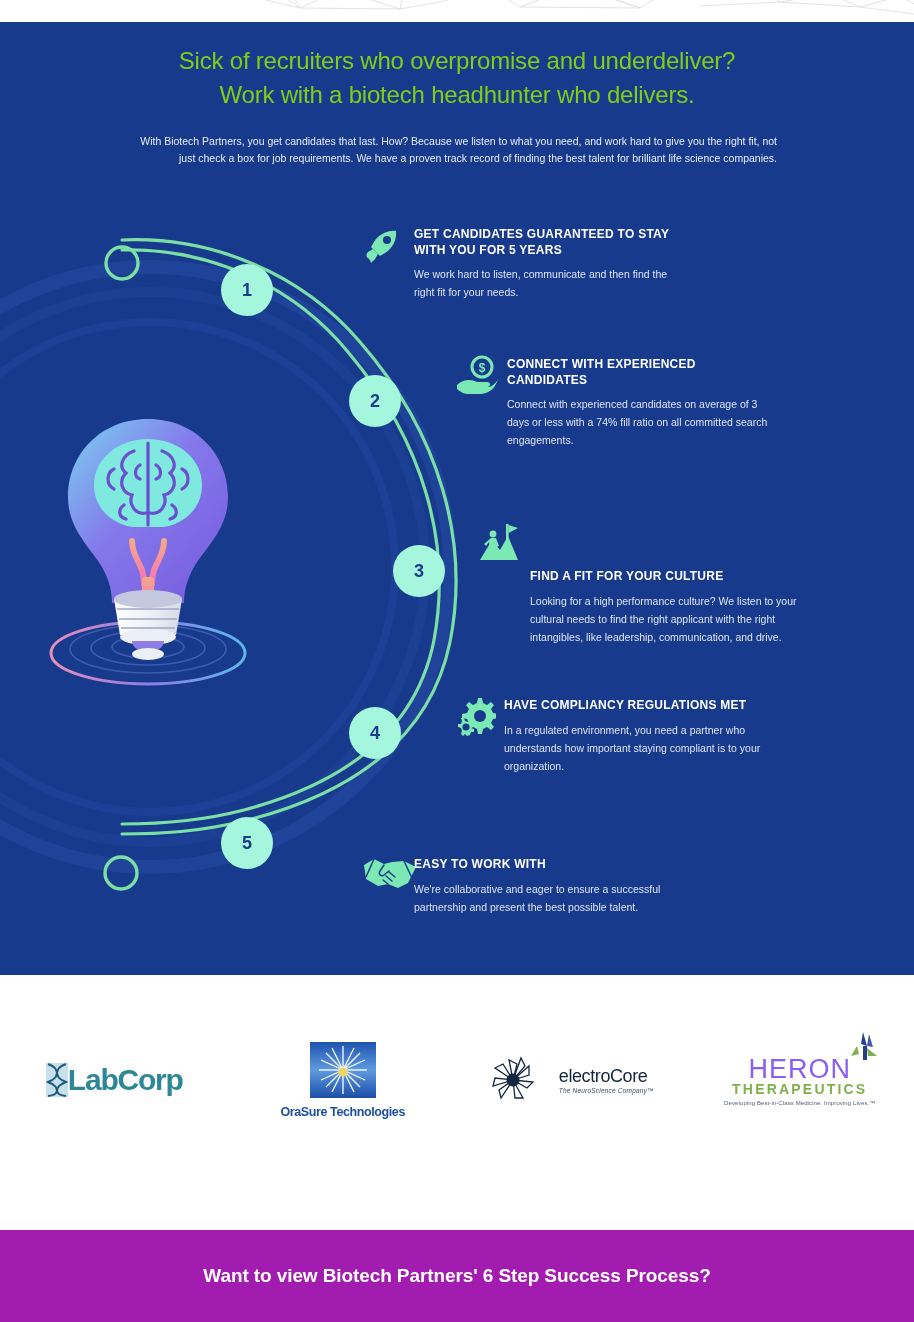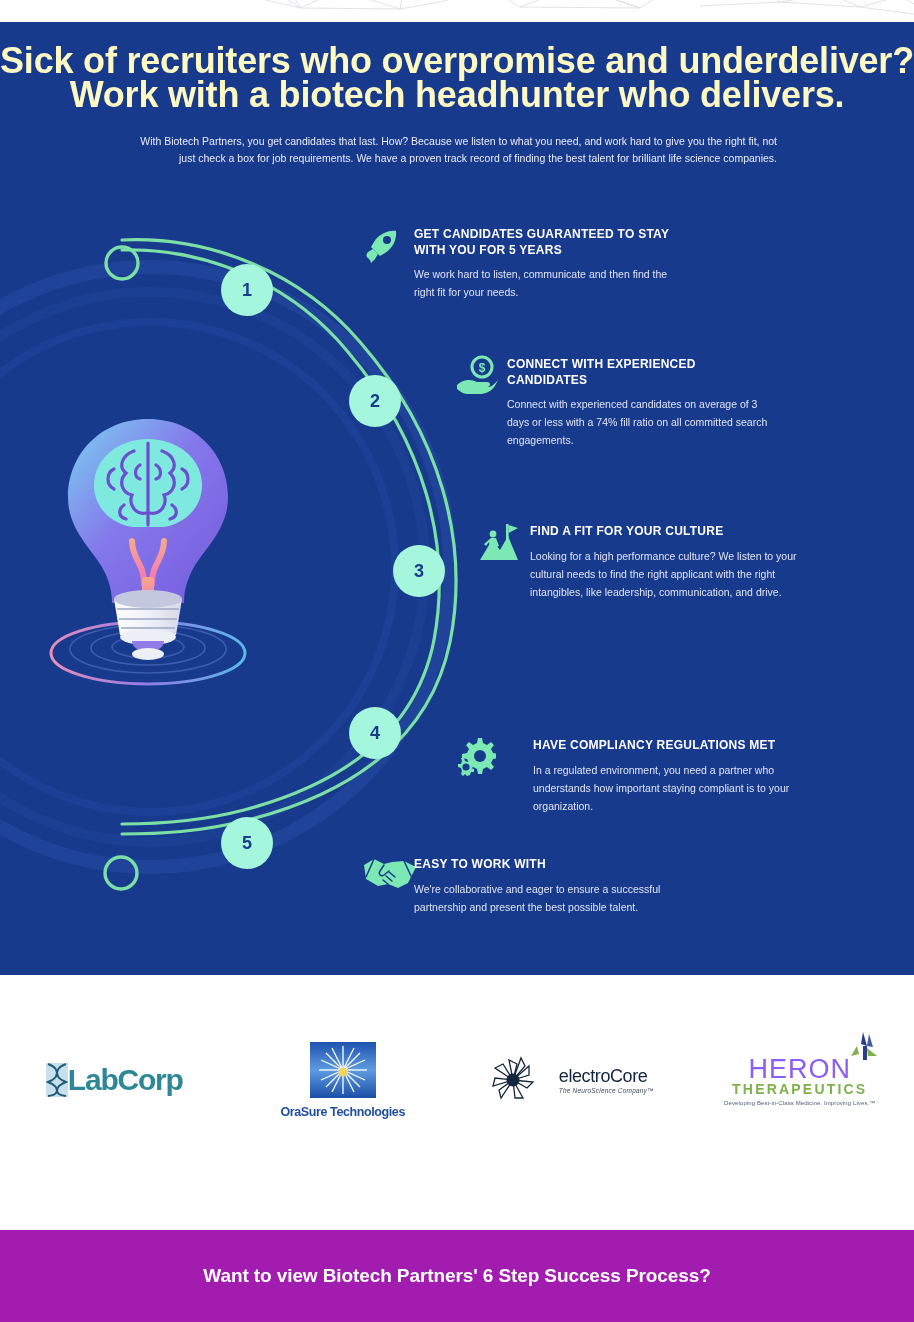--- a/index.html
+++ b/index.html
@@ -23,23 +23,23 @@
     position:absolute; top:22px; left:0; width:914px; height:953px;
     background:#173A8C;
     overflow:hidden;
   }
 
   .hero-head {
     position:absolute; top:22px; left:0; width:914px;
     text-align:center;
   }
   .hero-head h1 {
-    color:#fef9c3;
-    font-size:36px;
-    font-weight:bold;
+    color:#84cc16;
+    font-size:24px;
+    font-weight:normal;
     line-height:34px;
     letter-spacing:-0.2px;
   }
   .hero-sub {
     position:absolute; top:111px; left:137px; width:640px;
     text-align:right;
     color:#e9edf7;
     font-size:10.5px;
     line-height:17px;
   }
@@ -284,27 +284,27 @@
       <svg width="42" height="42" viewBox="0 0 42 42">
         <g fill="#7CE8B4">
           <path d="M14 38 L2 38 L14 18 L22 28 L30 14 L40 38 Z"></path>
           <rect x="28" y="2" width="2.6" height="22"></rect>
           <path d="M30.6 3 L40 6 L30.6 11 Z"></path>
           <circle cx="15" cy="12" r="3.4"></circle>
           <path d="M13 16 L18 16 L21 24 L18 25 L16 21 L15 28 L12 28 L11 20 L8 24 L6 22 Z"></path>
         </g>
       </svg>
     </div>
-    <div class="step-body" style="width:270px;">
+    <div class="step-body" style="width:270px;margin-top:45px;">
       <div class="step-title">FIND A FIT FOR YOUR CULTURE</div>
       <div class="step-desc">Looking for a high performance culture? We listen to your cultural needs to find the right applicant with the right intangibles, like leadership, communication, and drive.</div>
     </div>
   </div>
 
-  <div class="step" style="left:452px; top:714px; width:340px;gap:29px;">
+  <div class="step" style="left:452px; top:674px; width:340px;">
     <div class="step-icon">
       <svg width="44" height="42" viewBox="0 0 44 42">
         <g fill="#7CE8B4">
           <path d="M26 2 L30 2 L31 7 L35 9 L39 6 L42 9 L39 13 L41 17 L46 18 L46 22 L41 23 L39 27 L42 31 L39 34 L35 31 L31 33 L30 38 L26 38 L25 33 L21 31 L17 34 L14 31 L17 27 L15 23 L10 22 L10 18 L15 17 L17 13 L14 9 L17 6 L21 9 L25 7 Z"></path>
           <circle cx="28" cy="20" r="6" fill="#173A8C"></circle>
           <path d="M9 22 L12 22 L13 25 L16 26 L18 24 L20 26 L18 29 L19 32 L22 33 L22 36 L19 36 L18 39 L15 40 L13 38 L11 40 L9 38 L10 35 L9 32 L6 31 L6 28 L9 28 L10 25 Z"></path>
           <circle cx="14" cy="31" r="3.6" fill="#173A8C"></circle>
         </g>
       </svg>
     </div>

